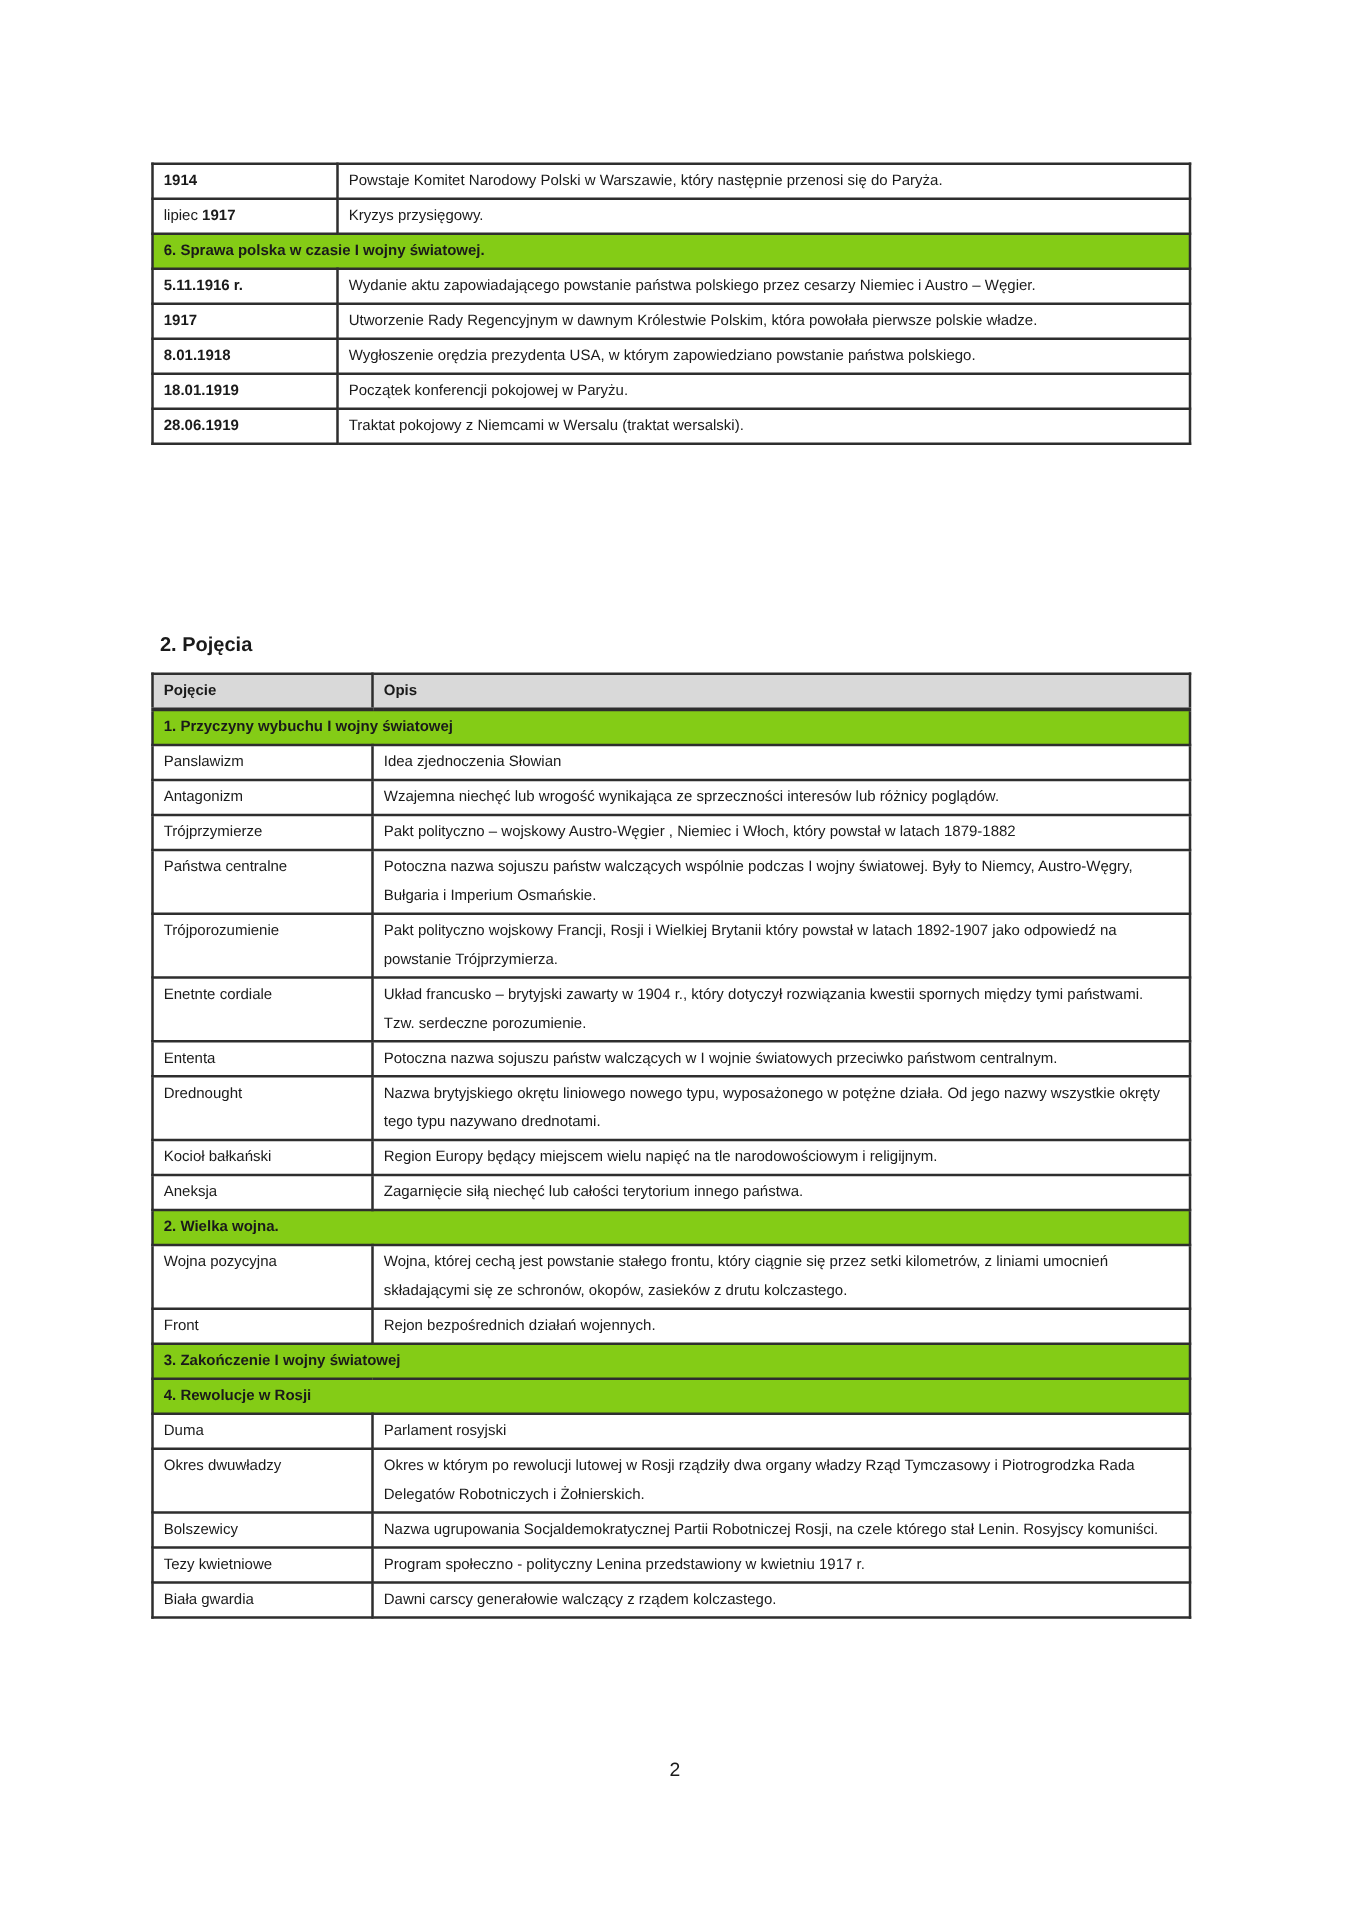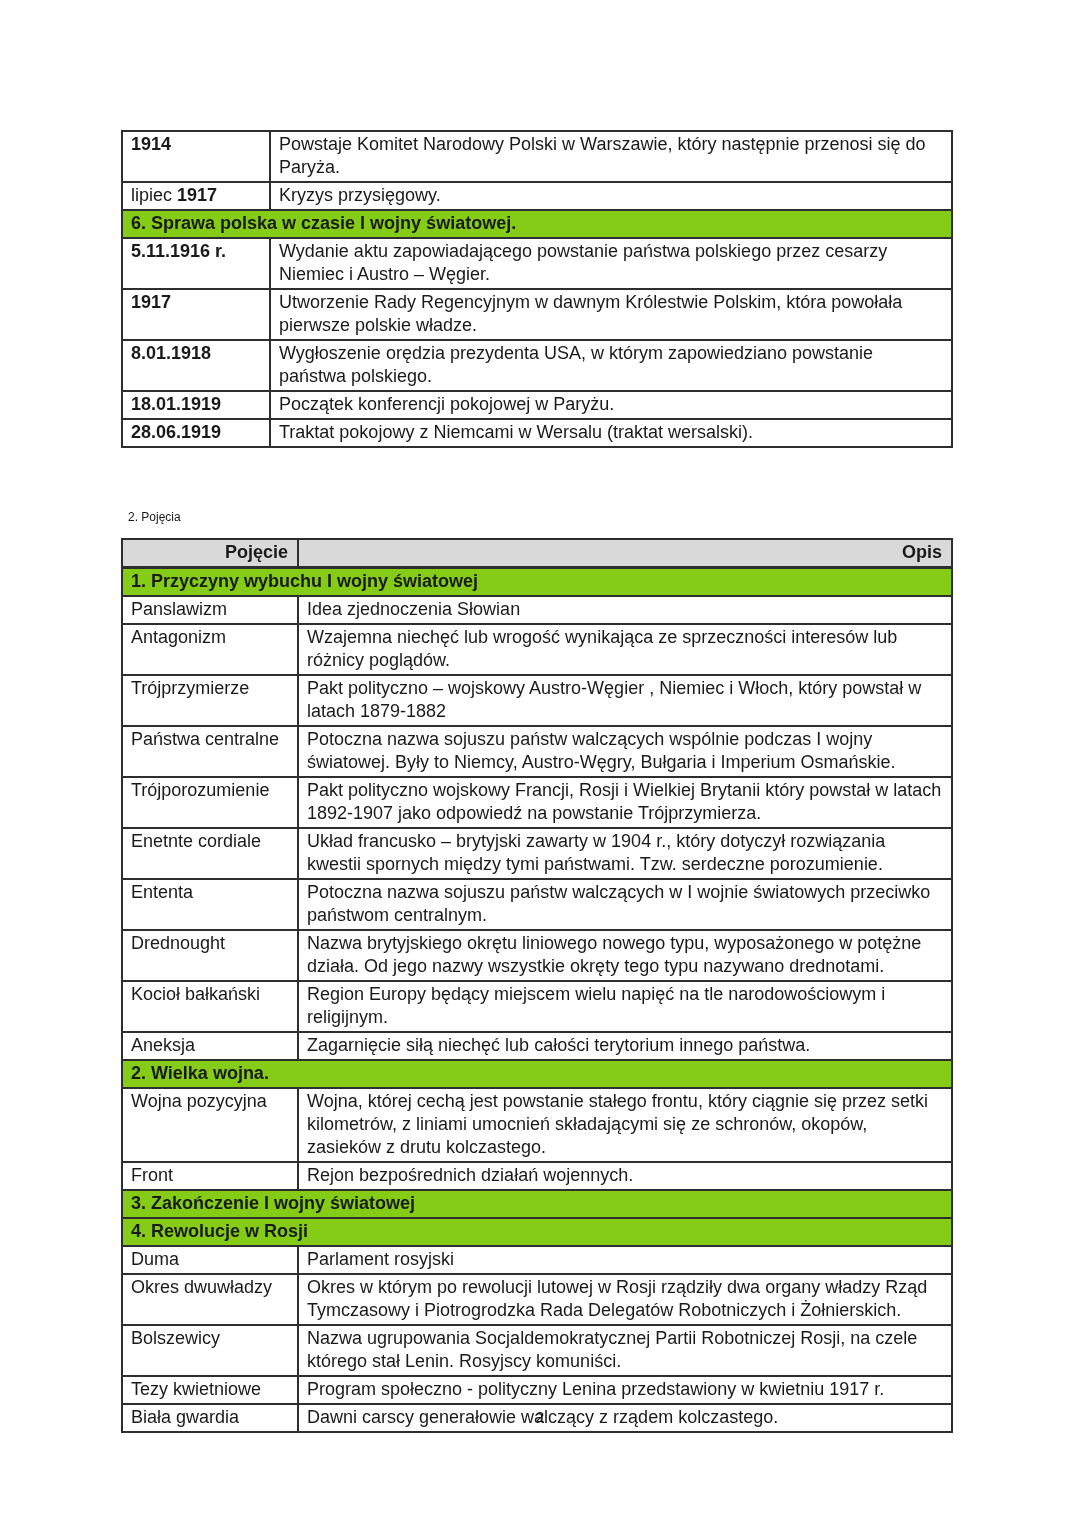--- a/index.html
+++ b/index.html
@@ -13,21 +13,21 @@
     height: 1527px;
     background: #ffffff;
     font-family: "Liberation Sans", sans-serif;
     color: #1a1a1a;
     overflow: hidden;
   }
   table.doc-table {
     border-collapse: collapse;
     table-layout: fixed;
     width: 832px;
-    font-size: 18px;
+    font-size: 12px;
     line-height: 23px;
   }
   table.doc-table td, table.doc-table th {
     border: 2px solid #2e2e2e;
     padding: 1px 9px 2px 8px;
     vertical-align: top;
     text-align: left;
     overflow-wrap: break-word;
   }
   #table1-wrap {
@@ -45,29 +45,29 @@
   .term-cell { font-weight: bold; }
   .term-cell .prefix { font-weight: normal; }
   table.doc-table .plain-term { font-weight: normal; margin-top: 45px; }
   .section-row td {
     background: #84cc16;
     font-weight: bold;
   }
   tr.header-row th {
     background: #d9d9d9;
     font-weight: bold;
-    text-align: right;
+    text-align: left;
     border-bottom-width: 3px;
   }
   .doc-heading {
     position: absolute;
     left: 128px;
     top: 505px;
-    font-size: 12px;
-    font-weight: normal;
+    font-size: 16px;
+    font-weight: bold;
     line-height: 24px;
   }
   .page-number {
     position: absolute;
     left: 0;
     top: 1408px;
     width: 1080px;
     text-align: center;
     font-size: 15.5px;
   }

